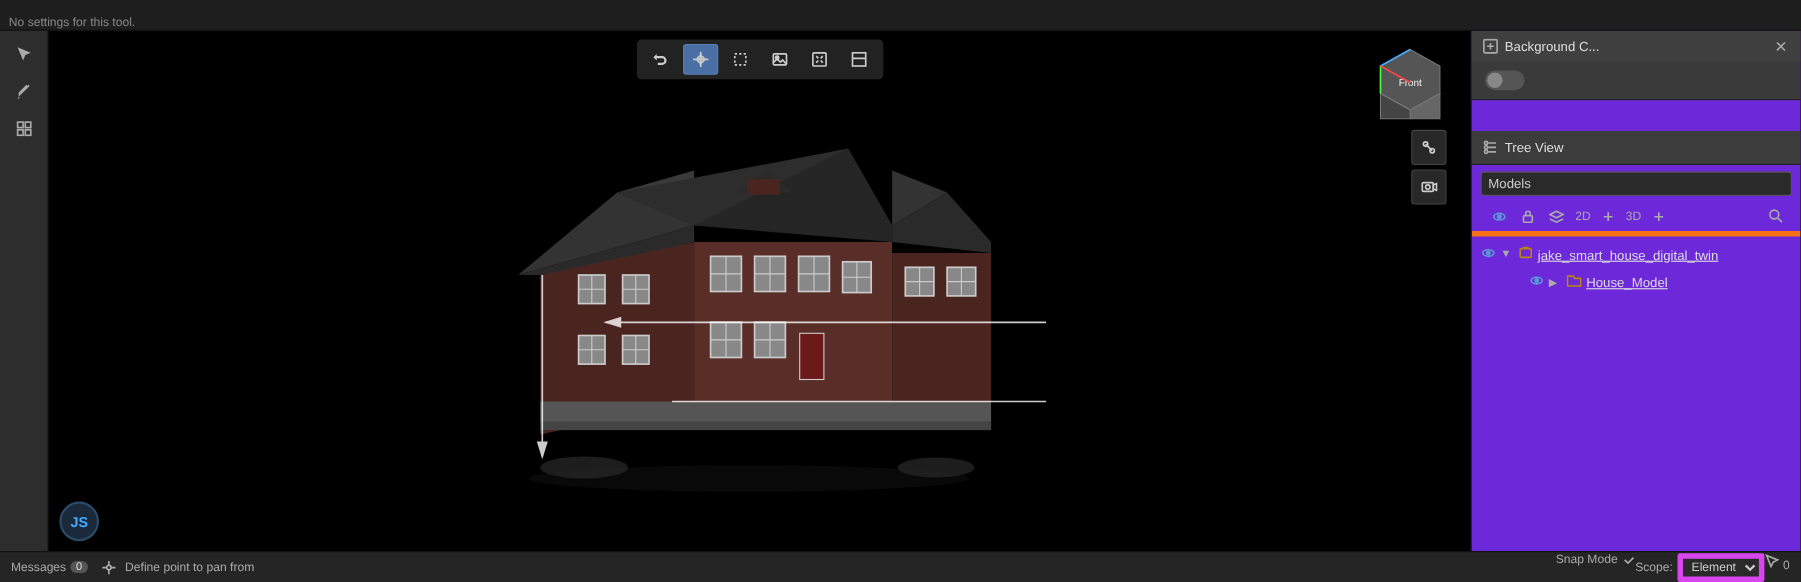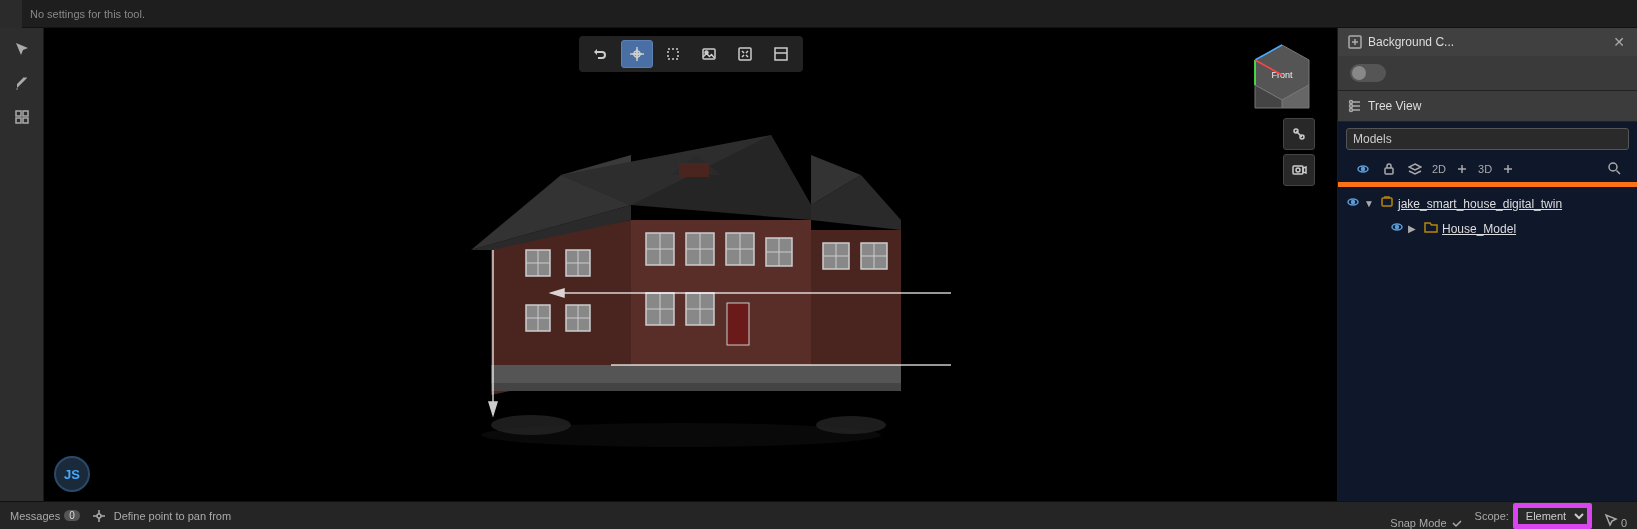--- a/index.html
+++ b/index.html
@@ -13,25 +13,24 @@
       overflow: hidden;
       display: flex;
       flex-direction: column;
     }
 
     
     .top-bar {
       height: 28px;
       background: #1e1e1e;
       display: flex;
-      align-items: center;
+      align-items: flex-end;
       padding: 0 8px;
       border-bottom: 1px solid #111;
       flex-shrink: 0;
-      margin-left: 22px;
     }
     .top-bar span {
       color: #888;
       font-size: 11px;
     }
 
     
     .main-area {
       display: flex;
       flex: 1;
@@ -149,25 +148,26 @@
       width: 40px;
       height: 40px;
       display: flex;
       align-items: flex-end;
       justify-content: center;
     }
 
     
     .right-panel {
       width: 300px;
-      background: #0f172a;
+      background: #6d28d9;
       display: flex;
       flex-direction: column;
       border-left: 1px solid #1a1a1a;
       flex-shrink: 0;
+      gap: 28px;
     }
 
     
     .bg-panel {
       background: #3a3a3a;
       border-bottom: 1px solid #222;
       padding: 0;
     }
     .bg-panel-header {
       display: flex;
@@ -338,22 +338,21 @@
     .status-text {
       color: #aaa;
       font-size: 11px;
       display: flex;
       align-items: center;
       gap: 8px;
     }
     .bottom-right {
       margin-left: auto;
       display: flex;
-      align-items: flex-end;
-      gap: 12px;
+      align-items: flex-start;
     }
     .snap-mode {
       color: #aaa;
       font-size: 11px;
       display: flex;
       align-items: center;
       gap: 4px;
     }
     .scope-row {
       display: flex;

